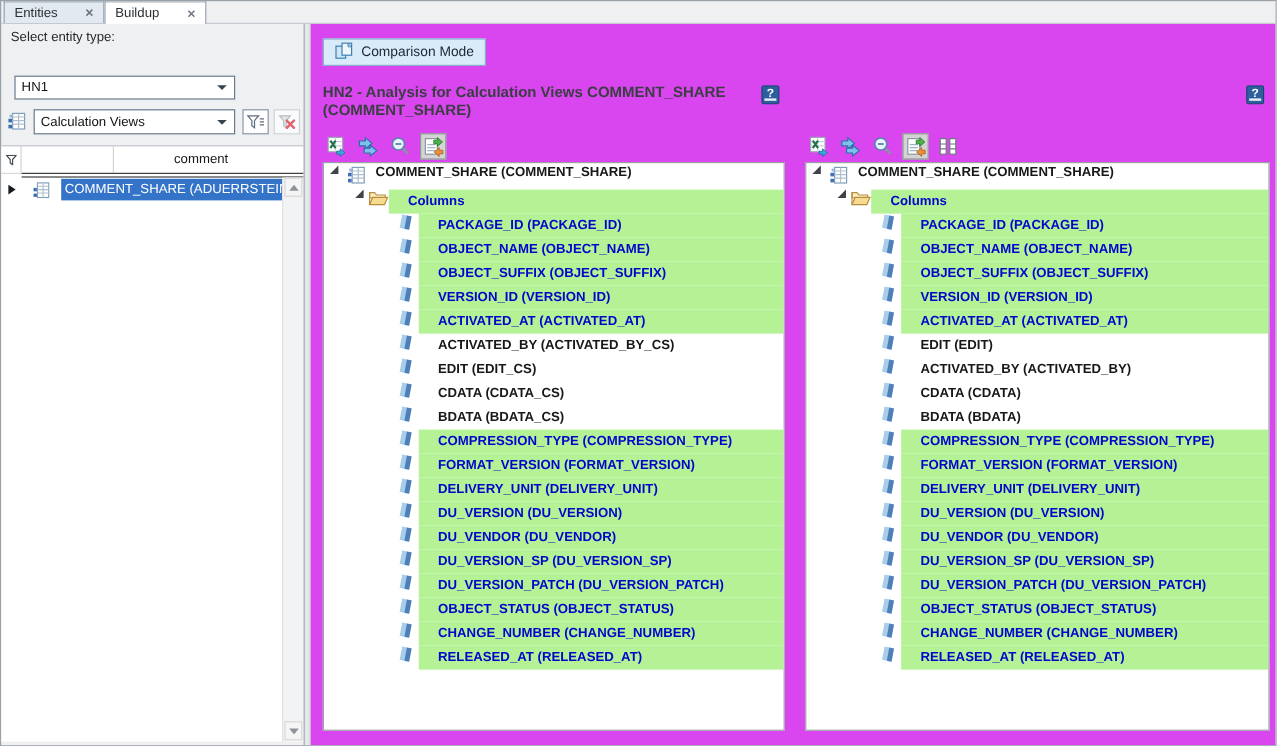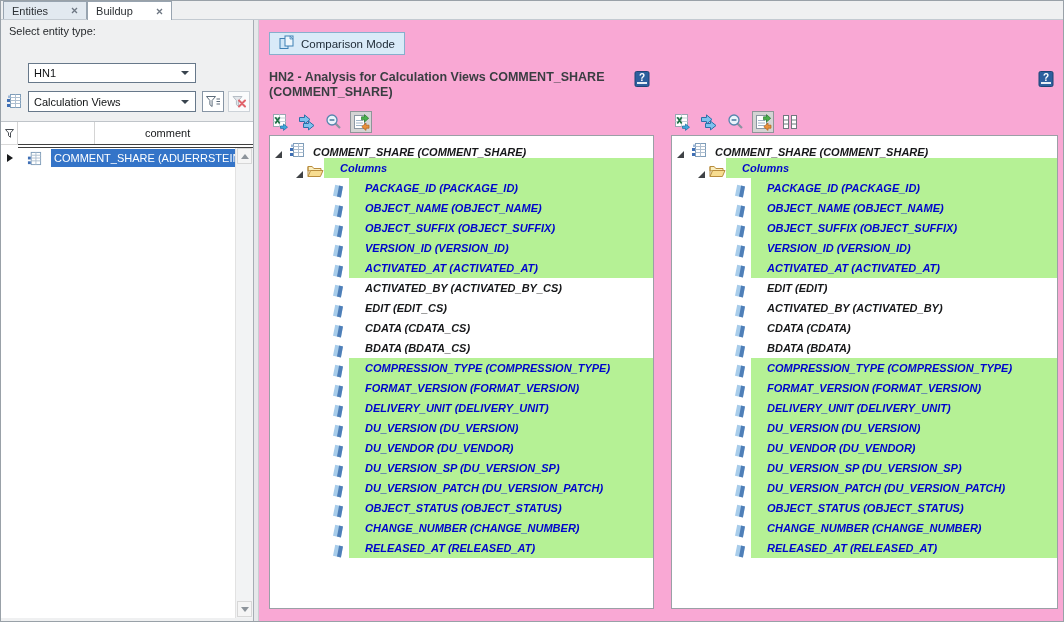--- a/index.html
+++ b/index.html
@@ -45,38 +45,38 @@
   .sb-btn{position:absolute;left:1px;width:15px;height:16px;background:#f5f5f5;border:1px solid #d7d7d7;
           box-sizing:border-box;display:flex;align-items:center;justify-content:center;}
   .sb-btn.up{top:0;} .sb-btn.down{bottom:1px;}
   .tri-up{width:0;height:0;border-left:4px solid transparent;border-right:4px solid transparent;border-bottom:5px solid #8d949b;}
   .tri-down{width:0;height:0;border-left:4px solid transparent;border-right:4px solid transparent;border-top:5px solid #8d949b;}
 
   .splitter{position:absolute;left:252px;top:19px;width:6px;bottom:0;background:#e6e8ea;
             border-left:1px solid #a6adb4;border-right:1px solid #c9ced3;box-sizing:border-box;}
 
   
-  .main{position:absolute;left:258px;top:19px;right:0;bottom:0;background:#f9a8d4;}
+  .main{position:absolute;left:258px;top:19px;right:0;bottom:0;background:#d946ef;}
   .cmp-btn{position:absolute;left:10px;top:12px;height:23px;display:flex;align-items:center;gap:6px;
            padding:0 9px;background:#d9eaf8;border:1px solid #87afcd;box-sizing:border-box;
            font-size:11.5px;color:#1c2834;cursor:default;}
 
   .panel{position:absolute;top:50px;height:539px;}
   .panel.left{left:10px;width:385px;}
   .panel.right{left:412px;width:387px;}
   .ptitle{width:350px;font-size:12.5px;font-weight:700;color:#3a3e42;line-height:15px;}
   .help{position:absolute;top:1px;right:4px;width:16px;height:16px;}
   .ptools{position:absolute;left:0;top:41px;display:flex;gap:5px;align-items:center;}
   .tbtn{width:22px;height:22px;display:flex;align-items:center;justify-content:center;
         border:1px solid transparent;box-sizing:border-box;cursor:default;}
   .tbtn.pressed{background:#d4d4d4;border-color:#8f9599;}
 
   .treebox{position:absolute;left:0;top:65px;width:100%;height:474px;background:#fff;
            border:1px solid #9aa0a6;box-sizing:border-box;padding-top:2px;overflow:hidden;}
-  .trow{height:20px;display:flex;align-items:flex-end;font-size:11px;font-weight:700;color:#17181a;cursor:default;font-style:italic;}
+  .trow{height:20px;display:flex;align-items:flex-start;font-size:11px;font-weight:700;color:#17181a;cursor:default;}
   .trow .lbl{white-space:nowrap;}
   .expander{width:0;height:0;border-left:7px solid transparent;border-bottom:7px solid #3f4246;flex:0 0 auto;}
   .root-row{padding-left:5px;}
   .root-row .expander{margin-right:7px;}
   .root-row svg{margin-right:8px;flex:0 0 auto;}
   .folder-row{padding-left:26px;}
   .folder-row .expander{margin-right:4px;}
   .folder-row svg{margin-right:0;flex:0 0 auto;}
   .item-row{padding-left:62px;}
   .item-row .cicon{flex:0 0 auto;margin-right:4px;display:flex;}
@@ -104,21 +104,21 @@
         <svg width="7" height="7" viewBox="0 0 7 7">
             <path d="M1 1 L6 6 M6 1 L1 6" stroke="#6d7682" stroke-width="1.3"></path>
           </svg>
       </span>
     </div>
   </div>
 
   <div class="sidebar">
     <div class="entity-label">Select entity type:</div>
 
-    <div class="dd" style="left:27px;top:43px;width:168px;height:20px;">
+    <div class="dd" style="left:11px;top:43px;width:184px;height:20px;">
       <span>HN1</span>
       <span class="arr"></span>
     </div>
 
     <span style="position:absolute;left:5px;top:73px;">
       <svg width="16" height="16" viewBox="0 0 16 16">
         <rect x="4.5" y="1.5" width="10" height="13" fill="#fff" stroke="#7f9db9"></rect>
         <line x1="4.5" y1="4.5" x2="14.5" y2="4.5" stroke="#aebfd0"></line>
         <line x1="4.5" y1="7.5" x2="14.5" y2="7.5" stroke="#aebfd0"></line>
         <line x1="4.5" y1="10.5" x2="14.5" y2="10.5" stroke="#aebfd0"></line>

